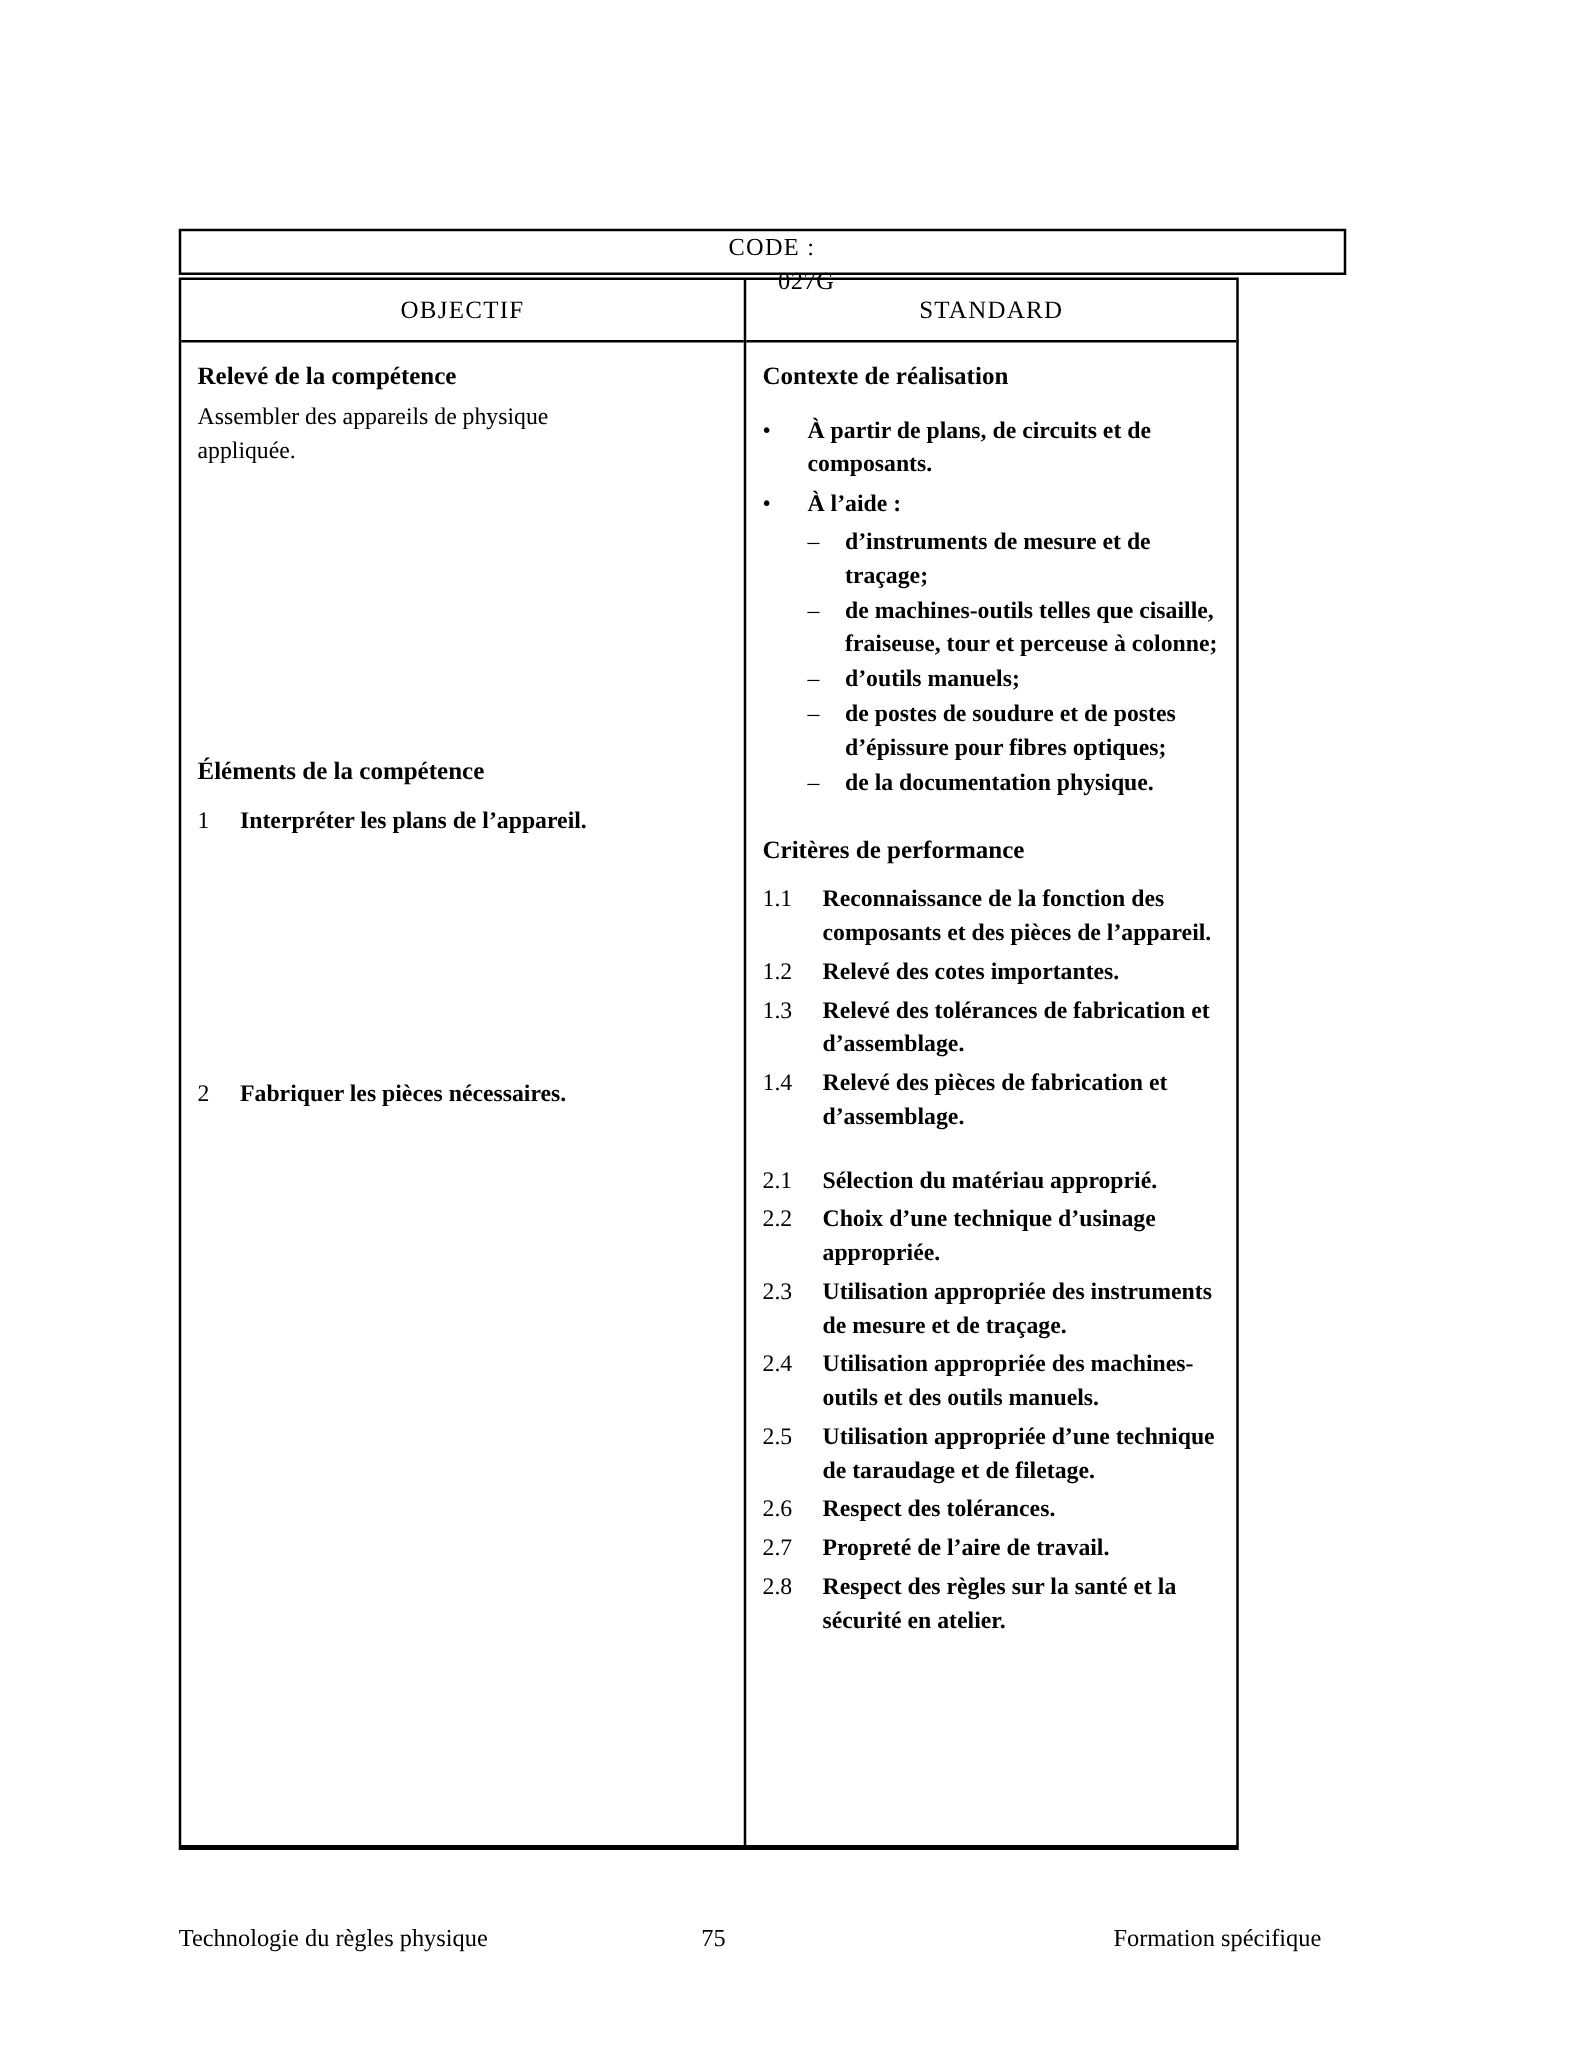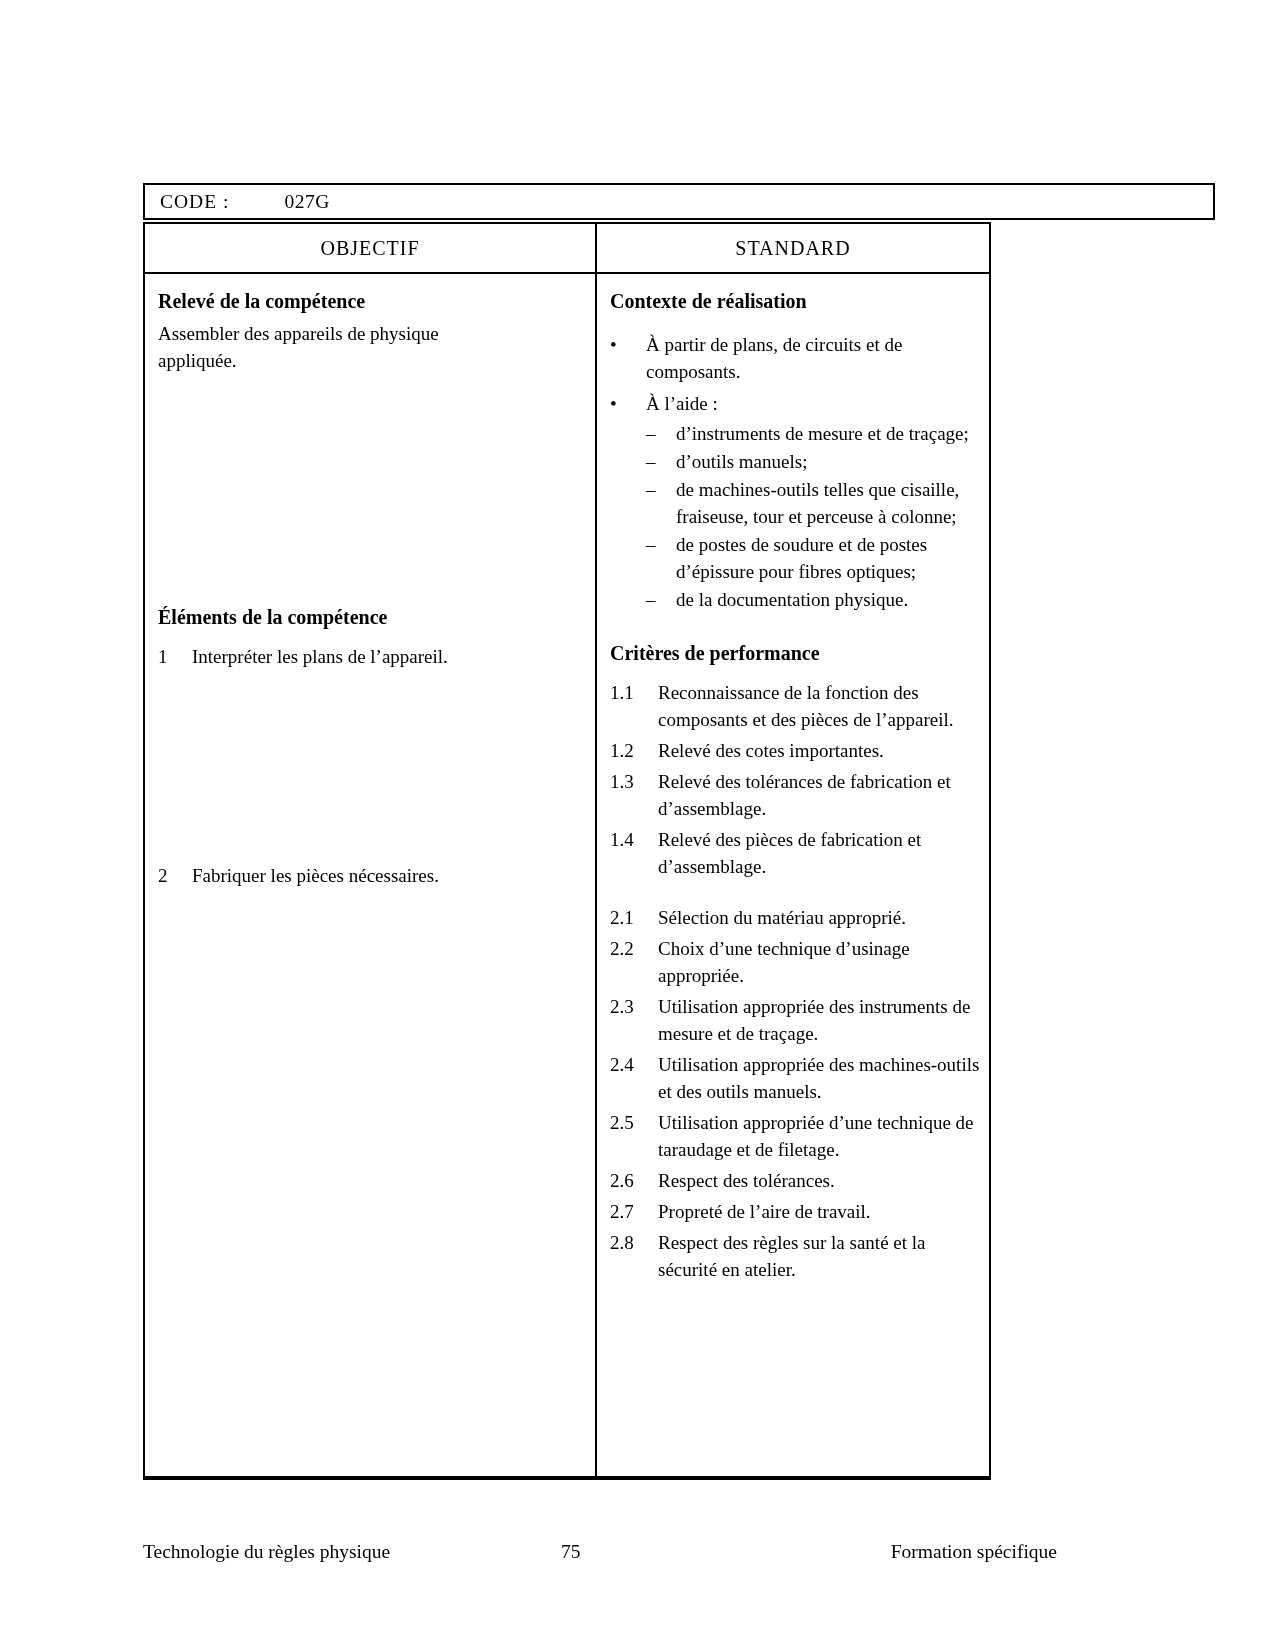--- a/index.html
+++ b/index.html
@@ -8,26 +8,27 @@
     width: 1275px; height: 1650px;
     background: #ffffff;
     color: #000000;
     font-family: "Liberation Serif", "DejaVu Serif", serif;
     font-size: 19px;
     line-height: 27px;
   }
   .page { position: relative; width: 1275px; height: 1650px; overflow: hidden; }
 
   .code-box {
-    position: absolute; left: 143px; top: 183px; width: 1072px; height: 37px;
+    position: absolute; left: 143px; top: 183px; width: 934px; height: 37px;
     border: 2px solid #000;
     display: flex; align-items: center;
     padding-left: 15px;
     letter-spacing: 1px;
     font-size: 19.5px;
+    flex-direction: column;
   }
   .code-value { margin-left: 55px; letter-spacing: 0.5px; }
 
   .main-box {
     position: absolute; left: 143px; top: 222px; width: 848px; height: 1258px;
     border: 2px solid #000;
     border-bottom-width: 4px;
     display: flex;
     align-items: stretch;
   }
@@ -45,21 +46,21 @@
   .section-title { font-weight: bold; font-size: 20px; }
 
   
   .enonce-title { margin-top: 6px; }
   .enonce-text  { margin: 5px 0 0 0; max-width: 362px; }
   .elements-title { margin-top: 230px; }
   .num-item { display: flex; align-items: flex-start; }
   .element-row { margin-top: 12px; }
   .element-row-2 { margin-top: 192px; }
   .num-narrow { flex: none; width: 34px; }
-  .item-text { flex: 1; }
+  .item-text { flex: 1; font-weight: bold; }
 
   
   .contexte-title { margin-top: 6px; }
   .bullet-row { display: flex; align-items: flex-start; }
   .bullet-row-1 { margin-top: 16px; }
   .bullet-row-2 { margin-top: 5px; }
   .bullet-glyph { flex: none; width: 36px; }
   .bullet-glyph::before { content: "\2022"; }
   .sub-list { margin: 3px 0 0 36px; }
   .sub-item { display: flex; align-items: flex-start; margin-bottom: 1px; }
@@ -122,25 +123,25 @@
           <span class="bullet-glyph"></span>
           <span class="item-text">À l’aide :</span>
         </div>
         <div class="sub-list">
           <div class="sub-item">
             <span class="dash-glyph"></span>
             <span class="item-text">d’instruments de mesure et de traçage;</span>
           </div>
           <div class="sub-item">
             <span class="dash-glyph"></span>
+            <span class="item-text">de machines-outils telles que cisaille, fraiseuse, tour et perceuse à colonne;</span>
+          </div>
+          <div class="sub-item">
+            <span class="dash-glyph"></span>
             <span class="item-text">d’outils manuels;</span>
-          </div>
-          <div class="sub-item">
-            <span class="dash-glyph"></span>
-            <span class="item-text">de machines-outils telles que cisaille, fraiseuse, tour et perceuse à colonne;</span>
           </div>
           <div class="sub-item">
             <span class="dash-glyph"></span>
             <span class="item-text">de postes de soudure et de postes d’épissure pour fibres optiques;</span>
           </div>
           <div class="sub-item">
             <span class="dash-glyph"></span>
             <span class="item-text">de la documentation physique.</span>
           </div>
         </div>

